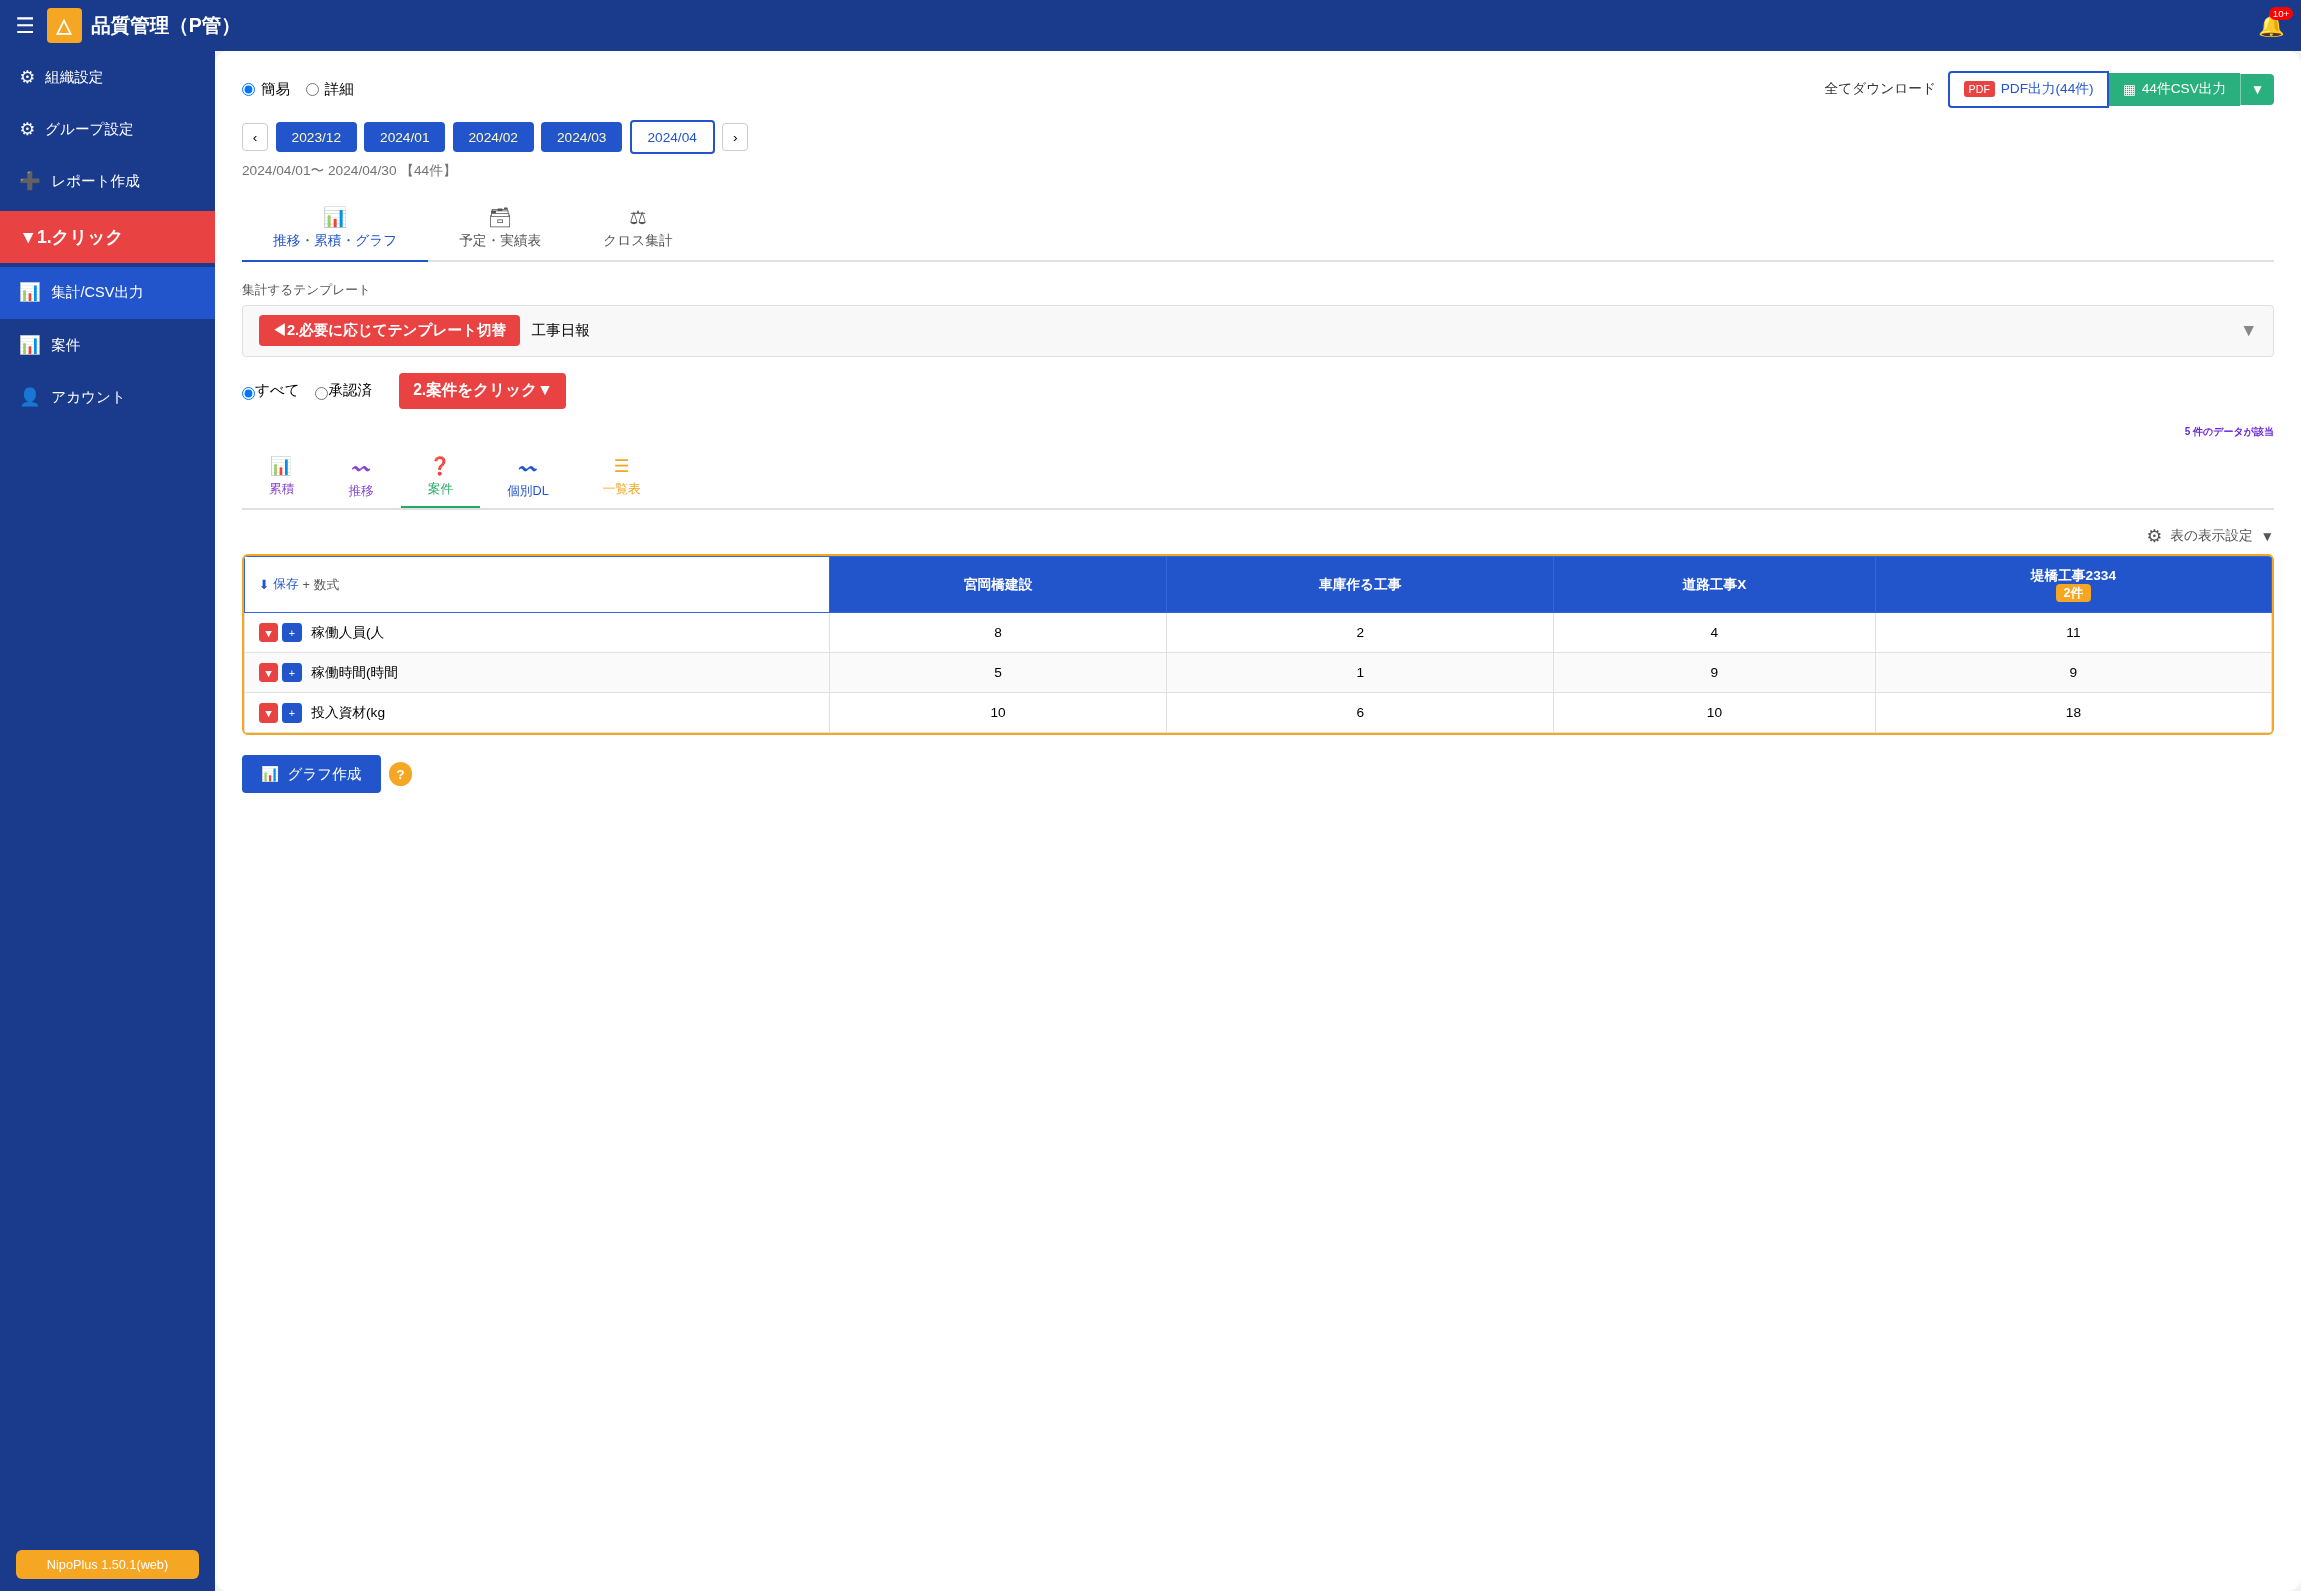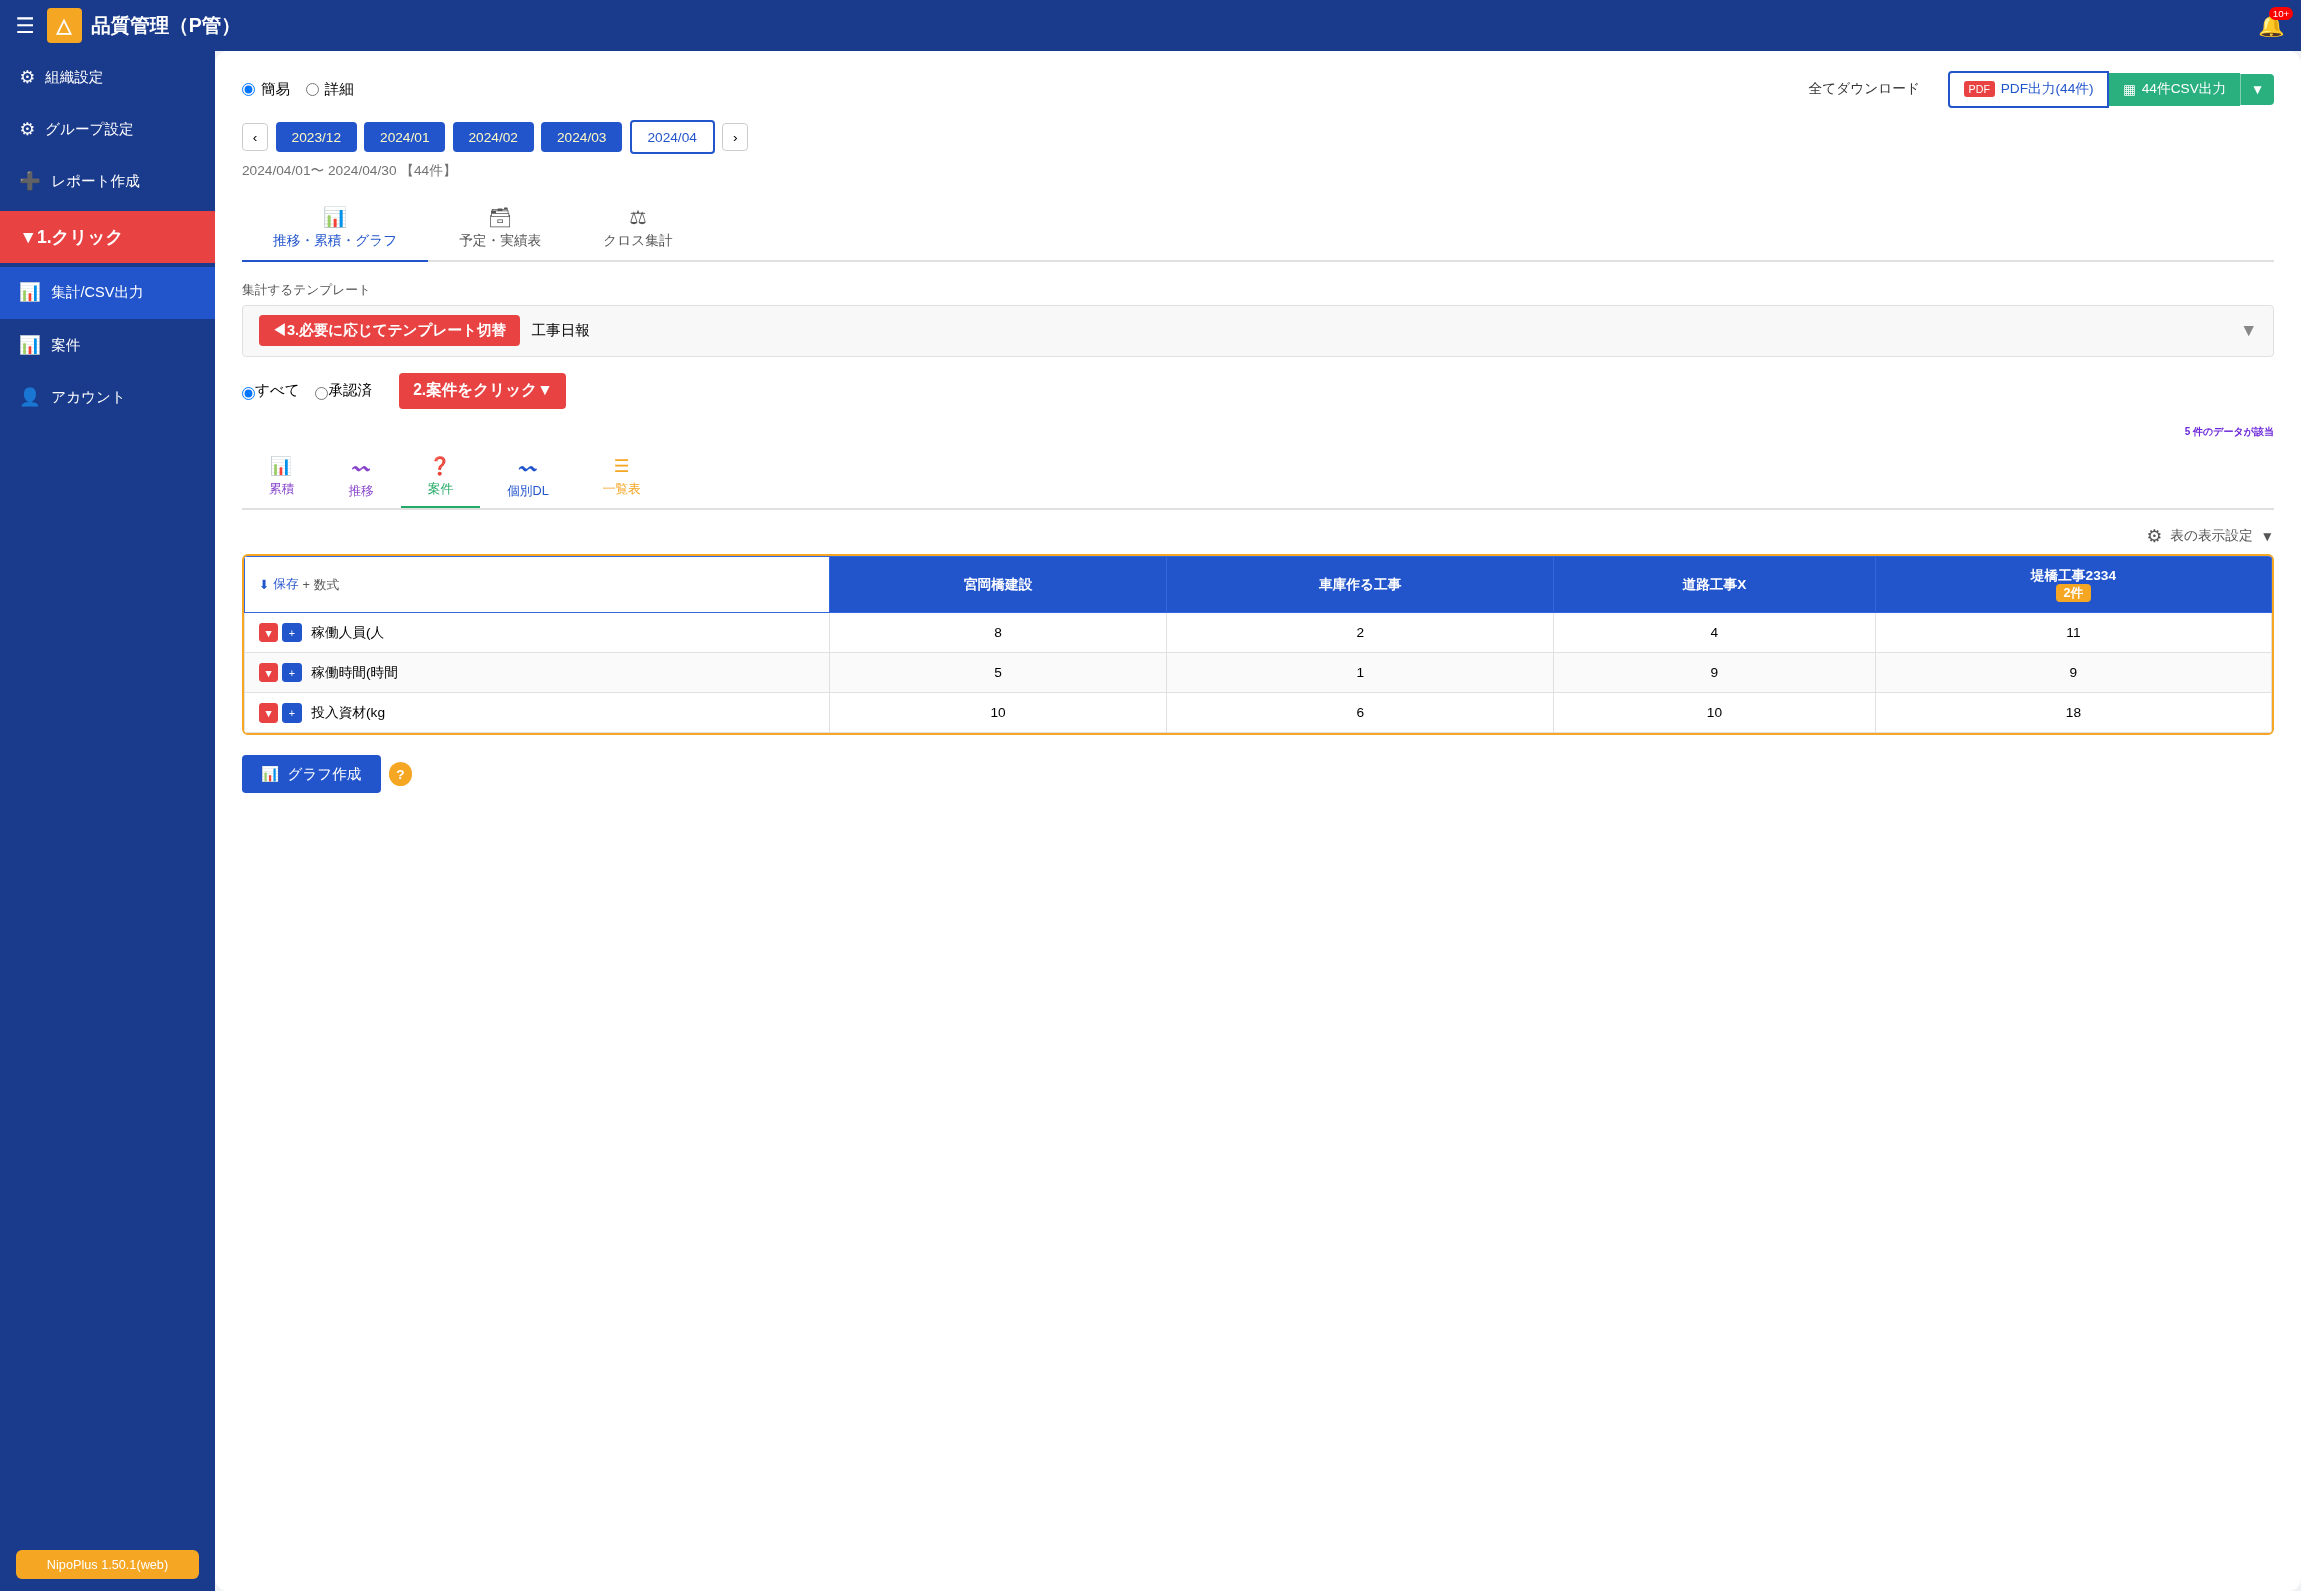--- a/index.html
+++ b/index.html
@@ -369,21 +369,21 @@
       <div class="radio-group">
         <label>
           <input type="radio" name="viewmode" checked="" style="">
           <span>簡易</span>
         </label>
         <label>
           <input type="radio" name="viewmode" style="">
           <span>詳細</span>
         </label>
       </div>
-      <div style="display:flex; align-items:center; gap:28px;justify-content:flex-end;">
+      <div style="display:flex; align-items:center; gap:12px;justify-content:flex-end;">
         <span style="font-size:13.7px; color:#333;">全てダウンロード</span>
         <div class="export-group">
           <button class="export-pdf">
             <span style="background:#e84242;color:white;font-size:10.7px;padding:2px 4.9px;border-radius:2.9px;">PDF</span>
             <span>PDF出力(44件)</span>
           </button>
           <button class="export-csv">
             <span>▦</span>
             <span>44件CSV出力</span>
           </button>
@@ -417,21 +417,21 @@
         <span class="tab-icon">⚖</span>
         <span>クロス集計</span>
       </div>
     </div>
 
     <div style="margin-bottom:5.9px; font-size:12.7px; color:#555;">
       <span>集計するテンプレート</span>
     </div>
     <div class="template-row">
       <div style="display:flex; align-items:center;">
-        <span class="template-badge">◀3.必要に応じてテンプレート切替</span>
+        <span class="template-badge">◀2.必要に応じてテンプレート切替</span>
         <span class="template-name">工事日報</span>
       </div>
       <span class="template-arrow">▼</span>
     </div>
 
     <div class="filter-row">
       <label class="filter-radio">
         <input type="radio" name="status" checked="" style="">
         <span>すべて</span>
       </label>

